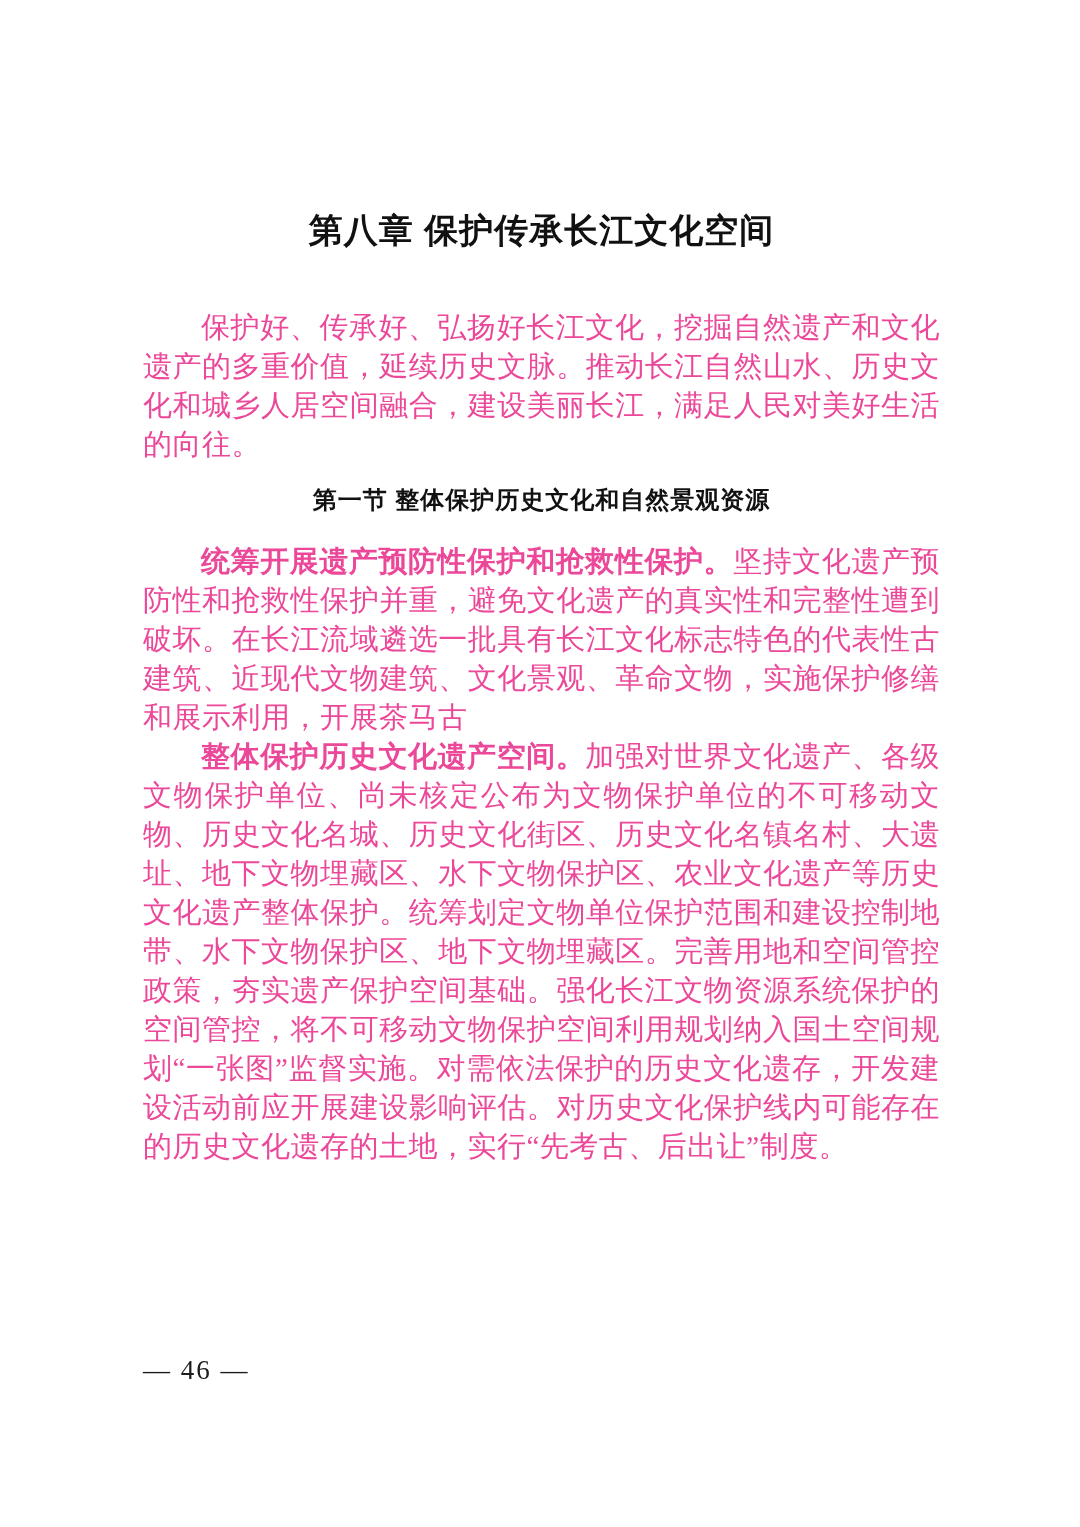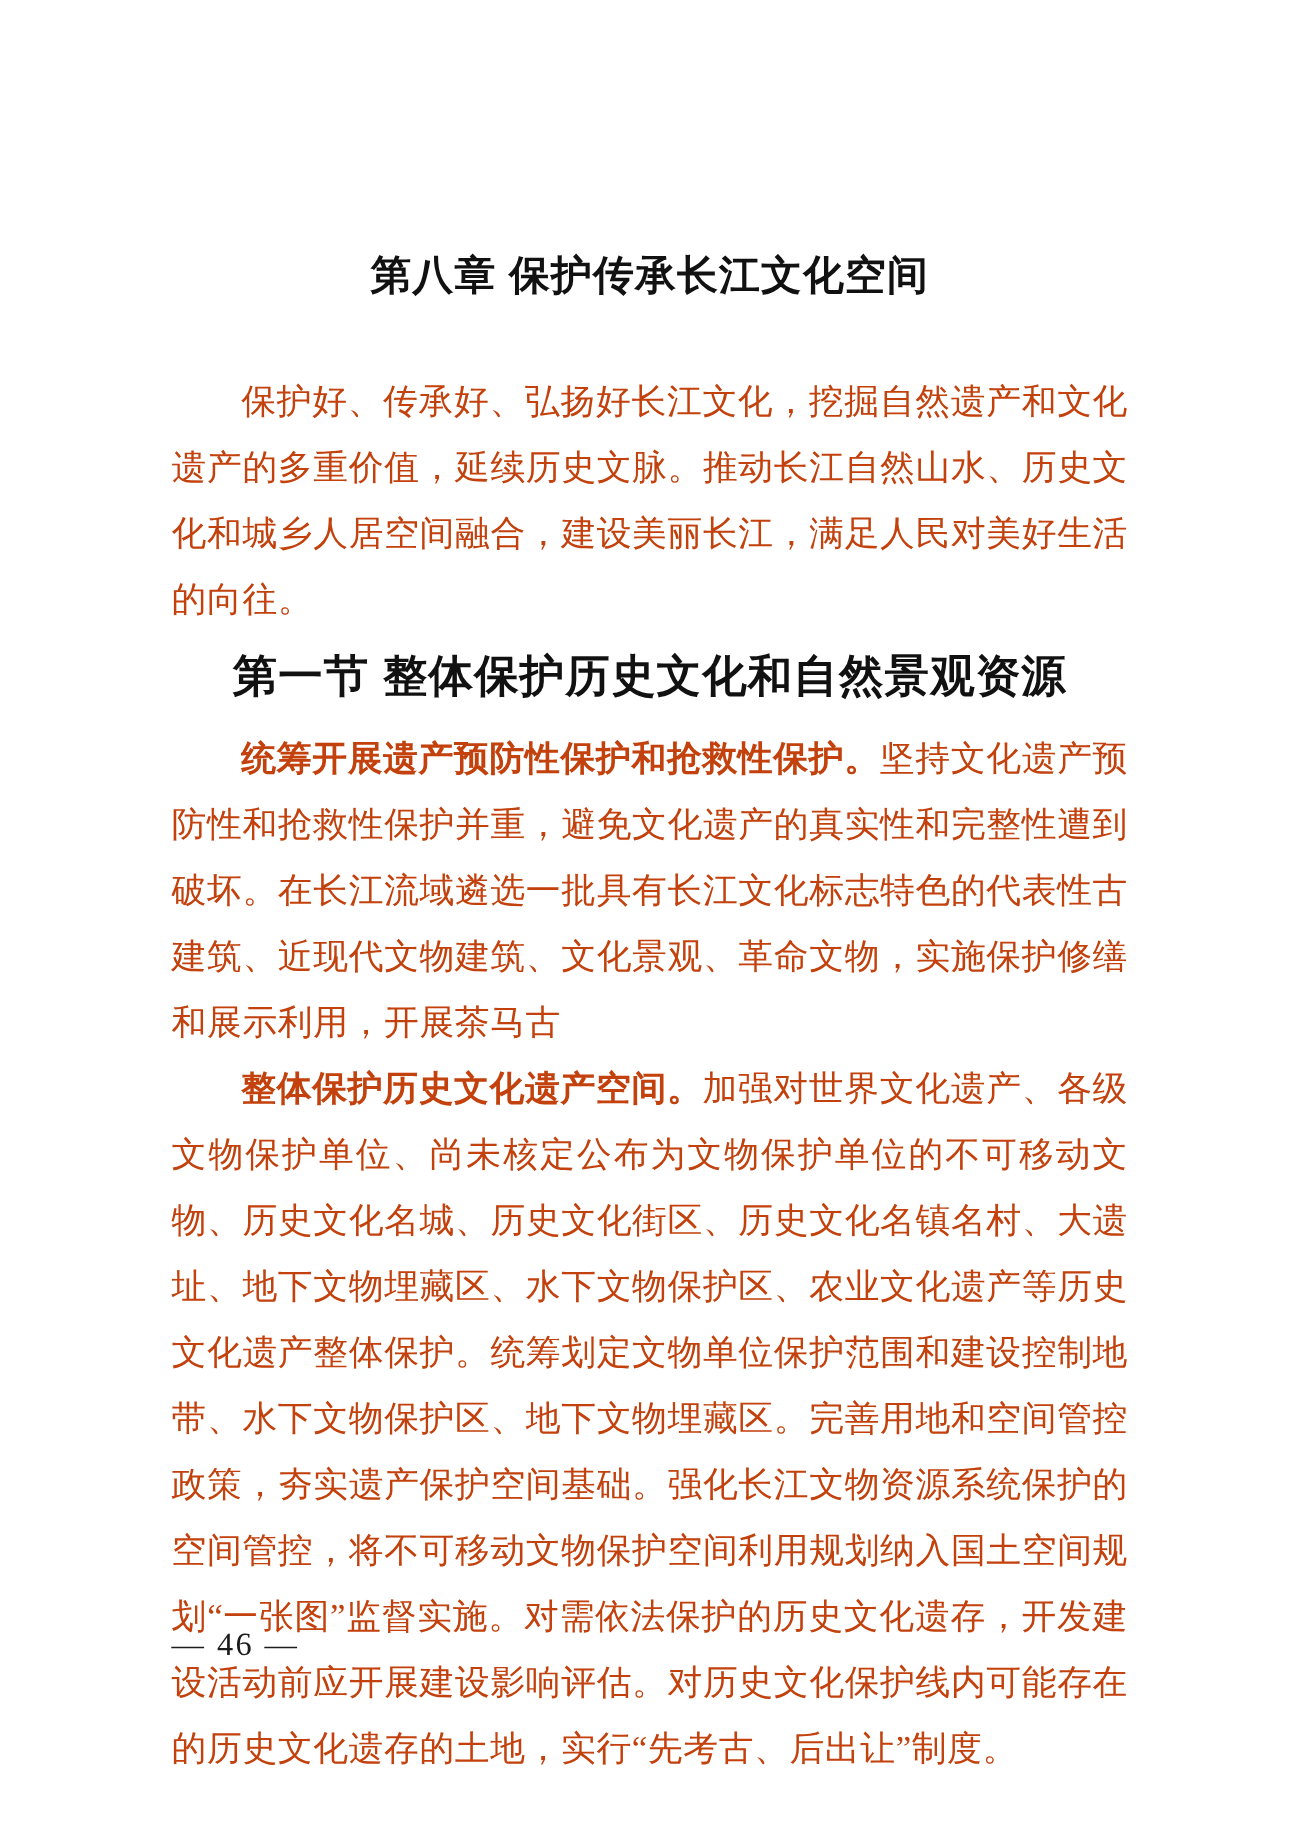--- a/index.html
+++ b/index.html
@@ -25,34 +25,34 @@
     font-weight: 700;
     font-size: 34px;
     line-height: 44px;
     text-align: center;
     color: #111111;
     letter-spacing: 1px;
   }
   .body-text {
     margin: 0;
     font-size: 29px;
-    line-height: 55px;
+    line-height: 39px;
     text-align: justify;
     text-indent: 2em;
     letter-spacing: 0.5px;
-    color: #c2410c;
+    color: #ec4899;
   }
   .intro-paragraph {
     margin-top: 56px;
   }
   .section-title {
     margin: 12px 0 18px 0;
     font-family: "Liberation Sans", "DejaVu Sans", sans-serif;
     font-weight: 700;
-    font-size: 37px;
+    font-size: 24px;
     line-height: 48px;
     text-align: center;
     color: #111111;
     letter-spacing: 1px;
   }
   .paragraph-lead {
     font-weight: 700;
   }
   .page-number {
     position: absolute;

